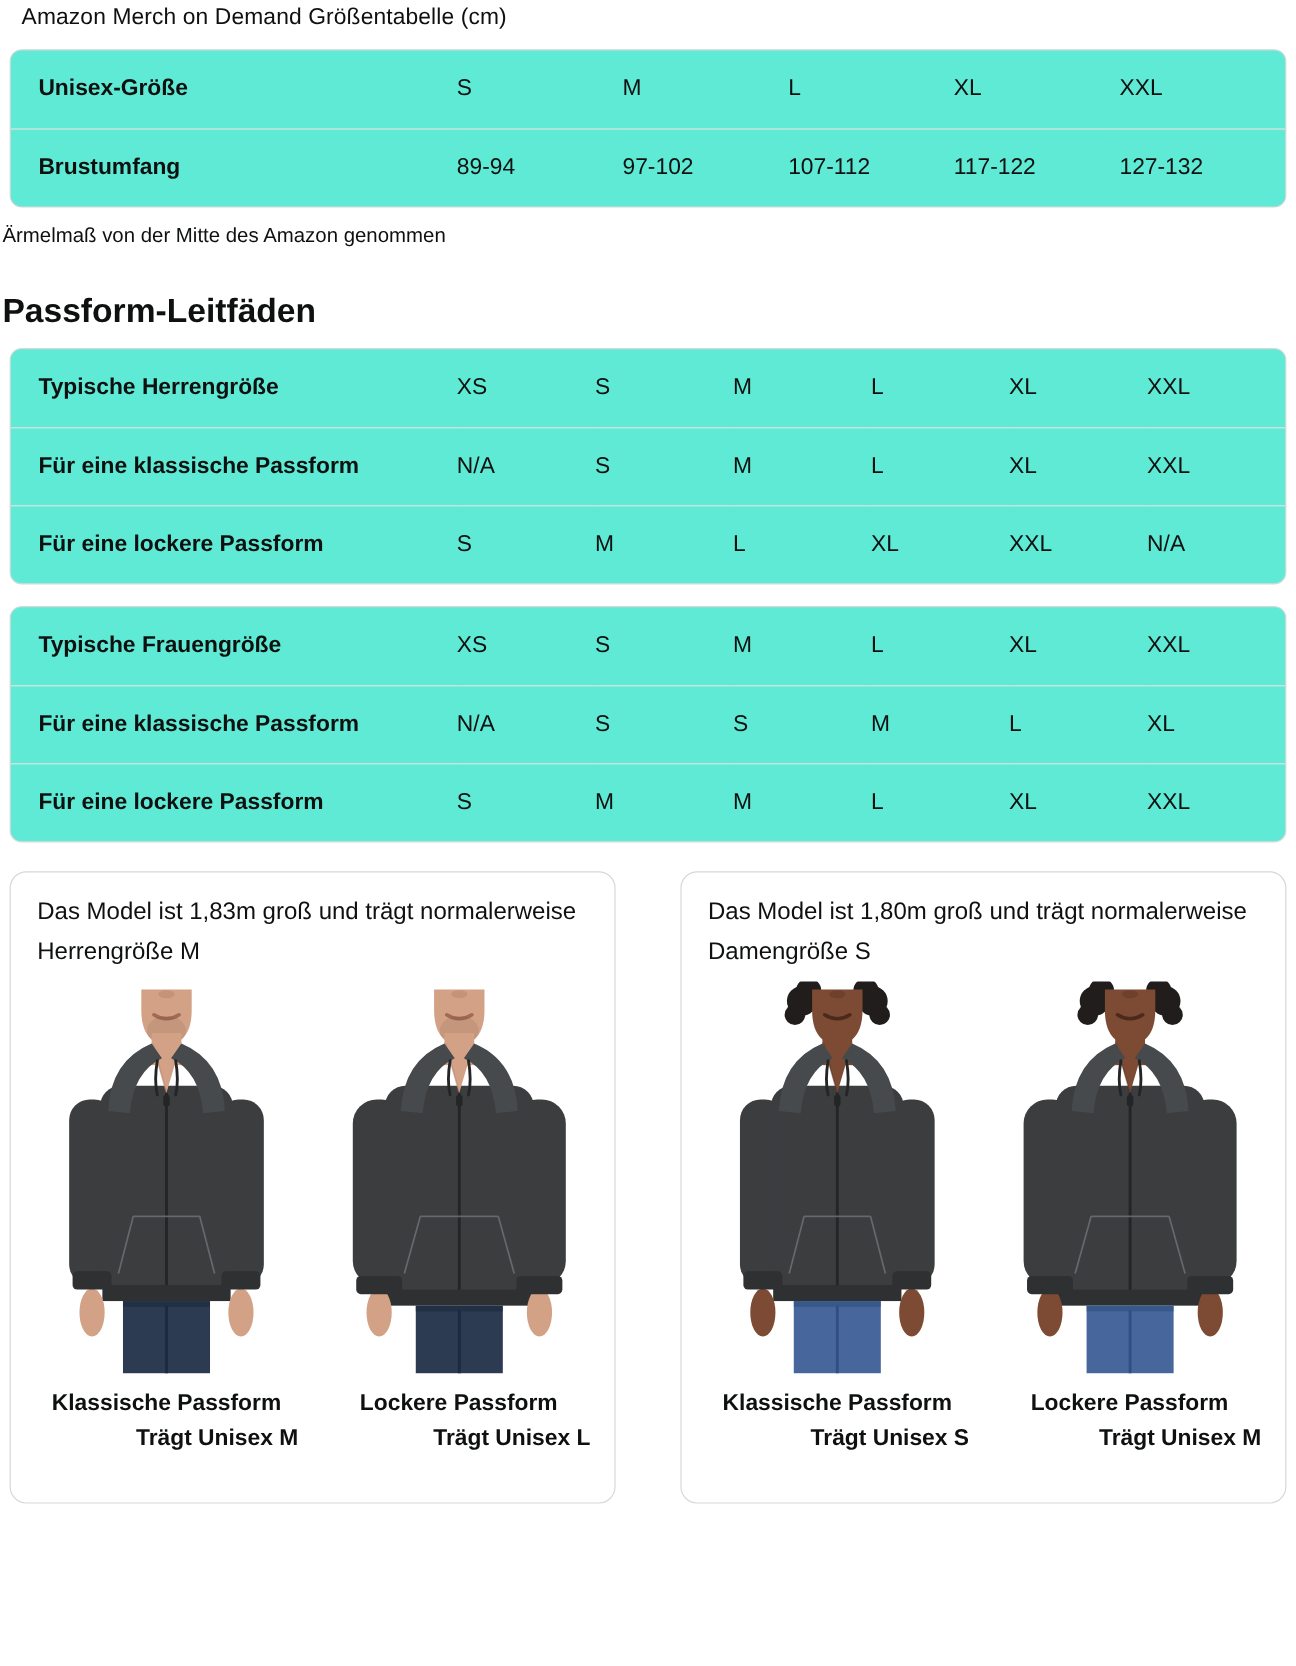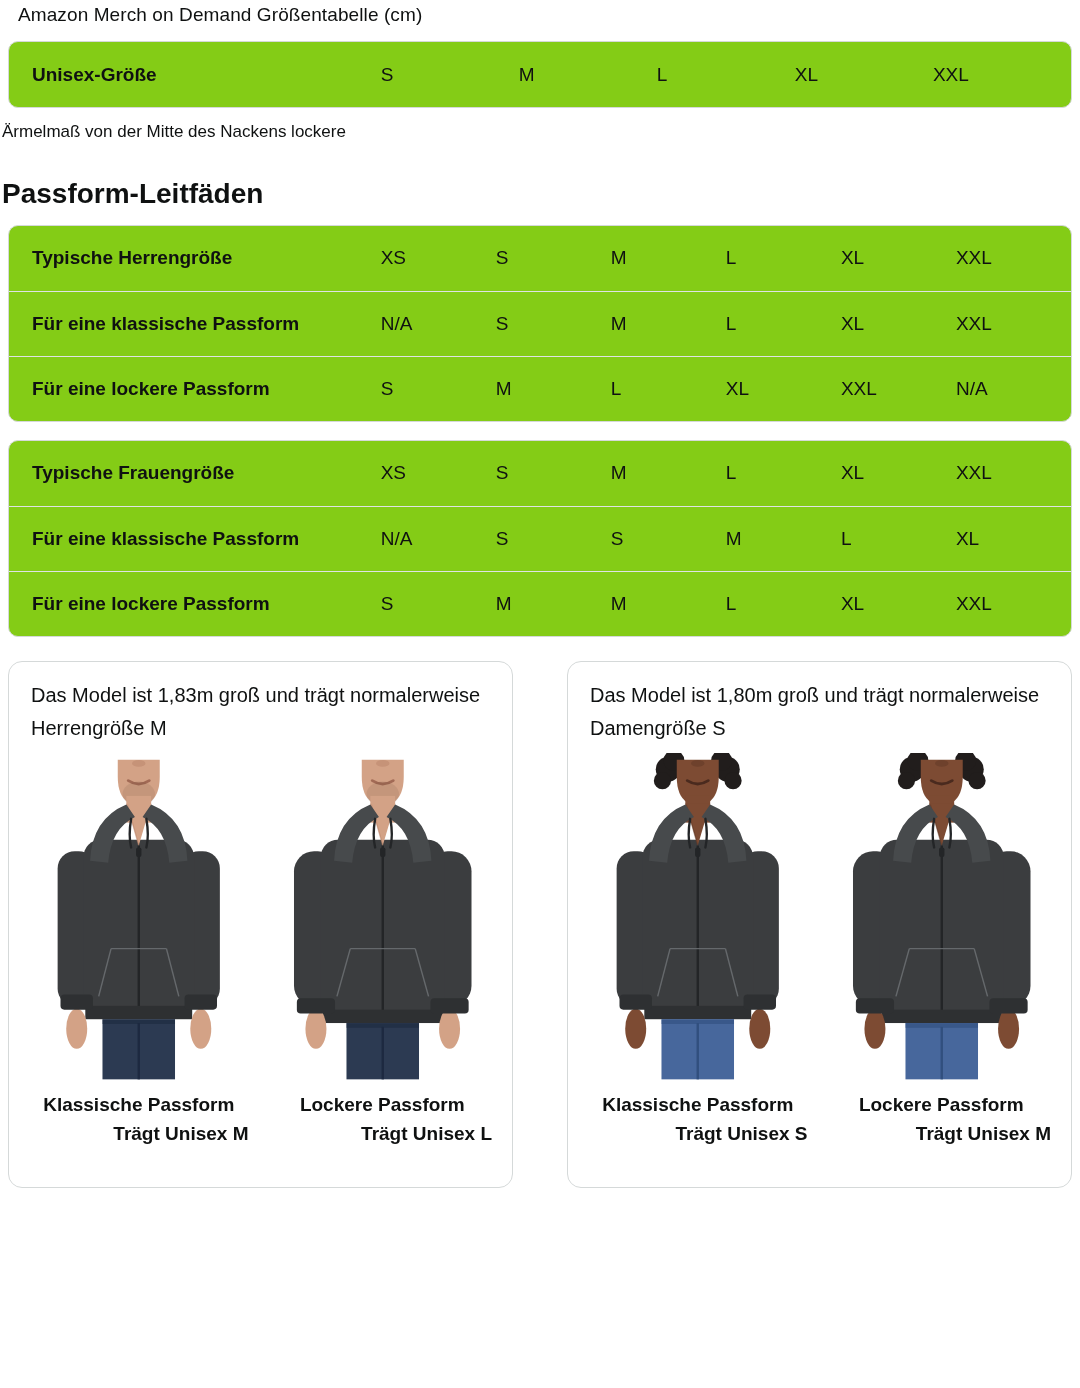--- a/index.html
+++ b/index.html
@@ -21,21 +21,21 @@
     font-weight: 400;
     margin: 4px 0 0 18px;
     letter-spacing: 0.1px;
   }
 
   .panel {
     border: 1px solid #d5d9d9;
     border-radius: 10px;
     margin: 15px 8px 0;
     overflow: hidden;
-    background: #84cc16;
+    background: #5eead4;
   }
   .panel table {
     width: 100%;
     border-collapse: collapse;
     table-layout: fixed;
     font-size: 19px;
   }
   .panel tr { height: 65px; }
   .panel th {
     text-align: left;
@@ -125,25 +125,33 @@
       </colgroup>
       <tbody>
           <tr>
             <th>Unisex-Größe</th>
             <td>S</td>
             <td>M</td>
             <td>L</td>
             <td>XL</td>
             <td>XXL</td>
           </tr>
+          <tr>
+            <th>Brustumfang</th>
+            <td>89-94</td>
+            <td>97-102</td>
+            <td>107-112</td>
+            <td>117-122</td>
+            <td>127-132</td>
+          </tr>
         </tbody>
     </table>
   </div>
 
-  <p class="note">Ärmelmaß von der Mitte des Nackens lockere</p>
+  <p class="note">Ärmelmaß von der Mitte des Amazon genommen</p>
 
   <h2 class="subheading">Passform-Leitfäden</h2>
 
   <div class="panel">
     <table class="cols6">
       <colgroup>
         <col class="col-label">
         <col class="col-val">
           <col class="col-val">
           <col class="col-val">

